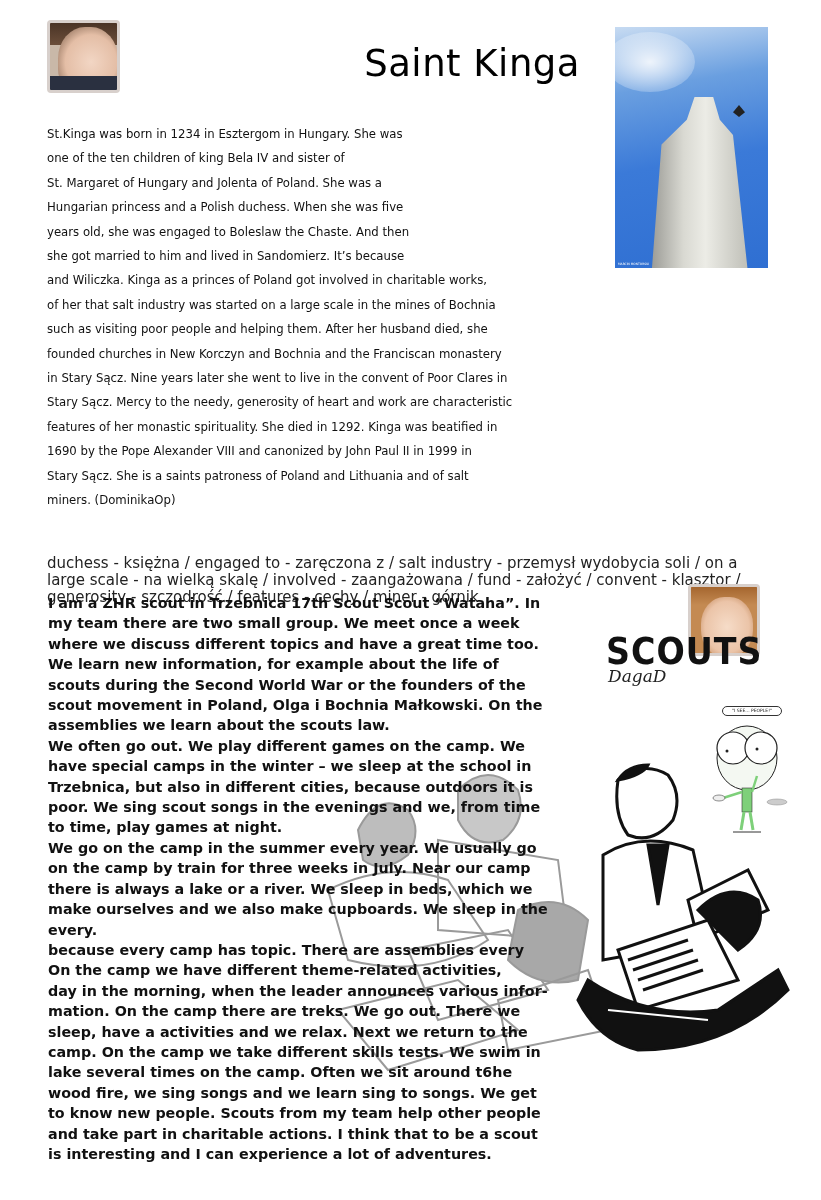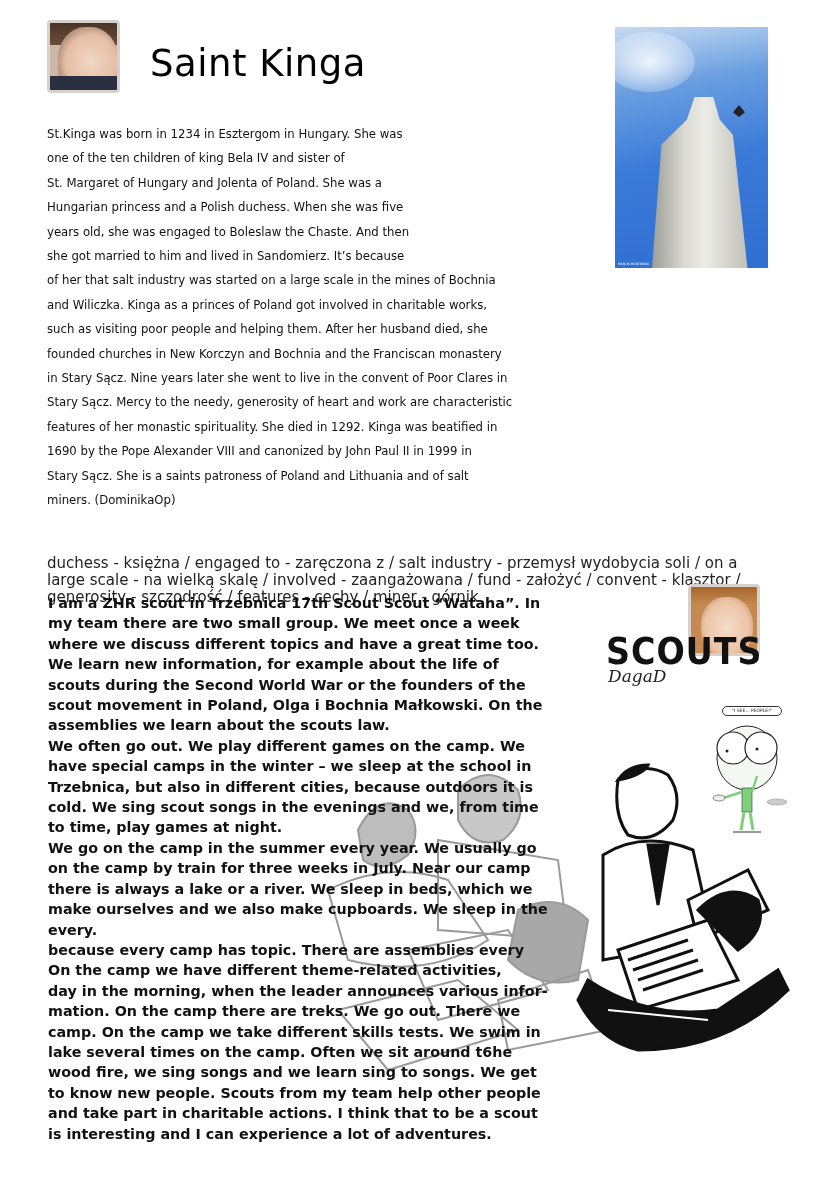--- a/index.html
+++ b/index.html
@@ -23,21 +23,21 @@
       position: absolute; left: 0; top: 0; width: 73px; height: 22px;
       background: linear-gradient(#4a3426, #6b4e3a);
     }
     .avatar-kinga .shoulder {
       position: absolute; left: 0; bottom: 0; width: 73px; height: 14px;
       background: #2a3040;
     }
 
     .title {
       position: absolute; left: 150px; top: 42px; width: 430px;
-      text-align: left;
+      text-align: right;
       font-family: "DejaVu Sans", sans-serif;
       font-size: 37px; font-weight: normal; letter-spacing: 0.5px;
       color: #000;
     }
 
     .statue-img {
       position: absolute; left: 615px; top: 27px; width: 153px; height: 241px;
       background: linear-gradient(170deg, #c7dbf2 0%, #6a9fe0 25%, #3b7ad8 55%, #2f6fd2 100%);
       overflow: hidden;
     }
@@ -136,22 +136,22 @@
   <span class="credit">MARCIN MONTORSKI</span>
 </div>
 
 <div class="kinga-text">
   <span class="line">St.Kinga was born in 1234 in Esztergom in Hungary. She was</span>
   <span class="line">one of the ten children of king Bela IV and sister of</span>
   <span class="line">St. Margaret of Hungary and Jolenta of Poland. She was a</span>
   <span class="line">Hungarian princess and a Polish duchess. When she was five</span>
   <span class="line">years old, she was engaged to Boleslaw the Chaste. And then</span>
   <span class="line">she got married to him and lived in Sandomierz. It’s because</span>
+  <span class="line">and Wiliczka. Kinga as a princes of Poland got involved in charitable works,</span>
   <span class="line">of her that salt industry was started on a large scale in the mines of Bochnia</span>
-  <span class="line">and Wiliczka. Kinga as a princes of Poland got involved in charitable works,</span>
   <span class="line">such as visiting poor people and helping them. After her husband died, she</span>
   <span class="line">founded churches in New Korczyn and Bochnia and the Franciscan monastery</span>
   <span class="line">in Stary Sącz. Nine years later she went to live in the convent of Poor Clares in</span>
   <span class="line">Stary Sącz. Mercy to the needy, generosity of heart and work are characteristic</span>
   <span class="line">features of her monastic spirituality. She died in 1292. Kinga was beatified in</span>
   <span class="line">1690 by the Pope Alexander VIII and canonized by John Paul II in 1999 in</span>
   <span class="line">Stary Sącz. She is a saints patroness of Poland and Lithuania and of salt</span>
   <span class="line">miners. (DominikaOp)</span>
 </div>
 
@@ -214,30 +214,31 @@
   <span class="line">I am a ZHR scout in Trzebnica 17th Scout Scout “Wataha”. In</span>
   <span class="line">my team there are two small group. We meet once a week</span>
   <span class="line">where we discuss different topics and have a great time too.</span>
   <span class="line">We learn new information, for example about the life of</span>
   <span class="line">scouts during the Second World War or the founders of the</span>
   <span class="line">scout movement in Poland, Olga i Bochnia Małkowski. On the</span>
   <span class="line">assemblies we learn about the scouts law.</span>
   <span class="line">We often go out. We play different games on the camp. We</span>
   <span class="line">have special camps in the winter – we sleep at the school in</span>
   <span class="line">Trzebnica, but also in different cities, because outdoors it is</span>
-  <span class="line">cold. We sing scout songs in the evenings and we, from time</span>
+  <span class="line">poor. We sing scout songs in the evenings and we, from time</span>
   <span class="line">to time, play games at night.</span>
   <span class="line">We go on the camp in the summer every year. We usually go</span>
   <span class="line">on the camp by train for three weeks in July. Near our camp</span>
   <span class="line">there is always a lake or a river. We sleep in beds, which we</span>
   <span class="line">make ourselves and we also make cupboards. We sleep in the</span>
   <span class="line">every.</span>
   <span class="line">because every camp has topic. There are assemblies every</span>
   <span class="line">On the camp we have different theme-related activities,</span>
   <span class="line">day in the morning, when the leader announces various infor-</span>
   <span class="line">mation. On the camp there are treks. We go out. There we</span>
+  <span class="line">sleep, have a activities and we relax. Next we return to the</span>
   <span class="line">camp. On the camp we take different skills tests.  We swim in</span>
   <span class="line">lake several times on the camp. Often we sit around t6he</span>
   <span class="line">wood fire, we sing songs and we learn sing to songs. We get</span>
   <span class="line">to know new people. Scouts from my team help other people</span>
   <span class="line">and take part in charitable actions. I think that to be a scout</span>
   <span class="line">is interesting and I can experience a lot of adventures.</span>
 </div>
 
 </body></html>

